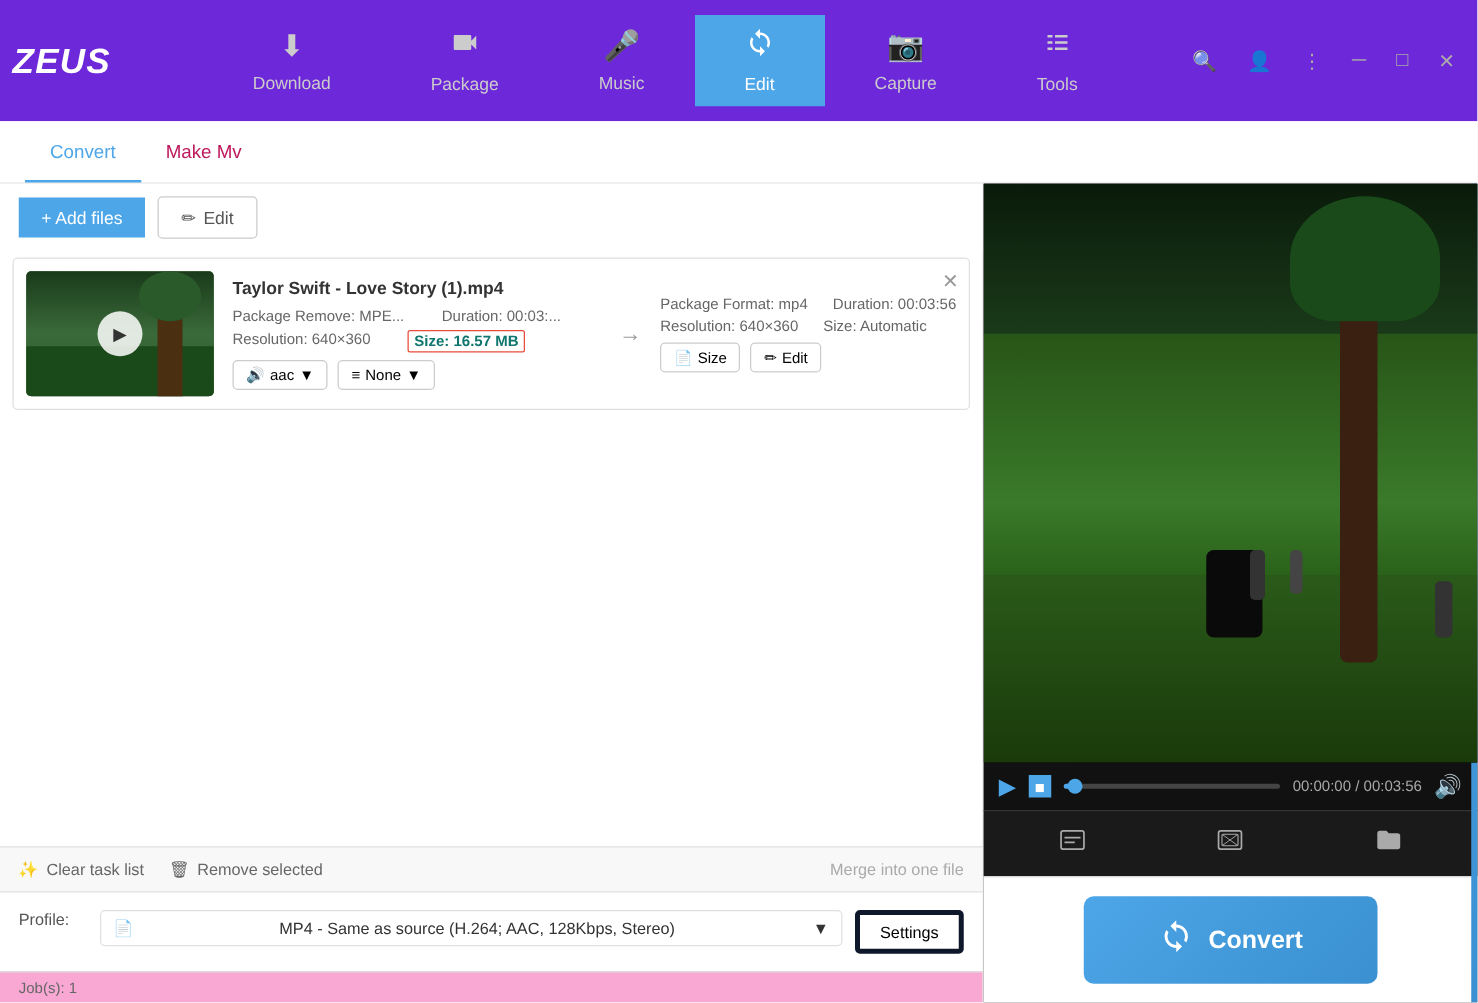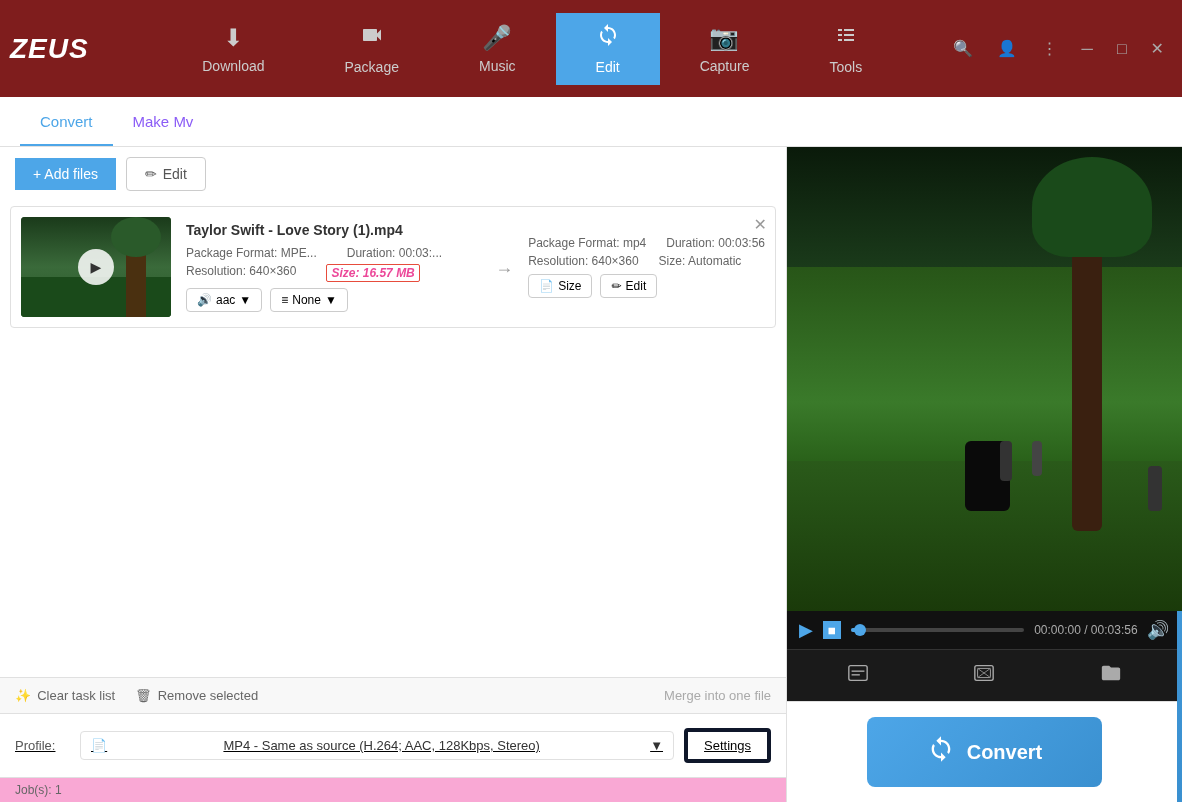--- a/index.html
+++ b/index.html
@@ -1,20 +1,20 @@
 <!DOCTYPE html>
 <html><head>
   <meta charset="utf-8">
   <style>
     * { box-sizing: border-box; margin: 0; padding: 0; }
     body { font-family: 'Segoe UI', Arial, sans-serif; font-size: 13px; background: #f0f0f0; width: 1182px; height: 802px; overflow: hidden; }
 
     
     .top-nav {
-      background: #7f1d1d;
+      background: #6d28d9;
       display: flex;
       align-items: center;
       height: 97px;
       padding: 0 10px;
     }
     .logo {
       color: white;
       font-size: 28px;
       font-weight: 900;
       font-style: italic;
@@ -60,21 +60,21 @@
       display: flex;
       align-items: center;
       height: 50px;
       padding: 0 20px;
       border-bottom: 1px solid #e0e0e0;
     }
     .sub-tab {
       padding: 14px 20px;
       font-size: 15px;
       cursor: pointer;
-      color: #8b5cf6;
+      color: #be185d;
       border-bottom: 2px solid transparent;
       margin-bottom: -1px;
     }
     .sub-tab.active {
       color: #4da6e8;
       border-bottom: 2px solid #4da6e8;
     }
 
     
     .main-content {
@@ -225,26 +225,25 @@
       border: 1px solid #ccc;
       border-radius: 4px;
       padding: 4px 10px;
       font-size: 12px;
       cursor: pointer;
       display: flex;
       align-items: center;
       gap: 4px;
     }
     .size-highlight {
-      color: #ec4899;
+      color: #0f766e;
       font-weight: 600;
       border: 1.5px solid #e74c3c;
       padding: 1px 4px;
       border-radius: 2px;
-      font-style: italic;
     }
 
     
     .bottom-bar {
       display: flex;
       align-items: center;
       padding: 10px 15px;
       background: #f8f8f8;
       border-top: 1px solid #e0e0e0;
       gap: 20px;
@@ -266,24 +265,23 @@
     }
 
     
     .config-area {
       background: white;
       border-top: 1px solid #e0e0e0;
       padding: 8px 15px;
     }
     .config-row {
       display: flex;
-      align-items: center;
+      align-items: flex-start;
       padding: 6px 0;
       gap: 10px;
-      text-decoration: underline;
     }
     .config-label {
       color: #555;
       font-size: 13px;
       min-width: 55px;
     }
     .profile-select {
       flex: 1;
       border: 1px solid #e0e0e0;
       border-radius: 4px;
@@ -538,21 +536,21 @@
             <div style="position:absolute;bottom:0;left:0;right:0;height:40px;background:#1a4a1a;"></div>
             <div style="position:absolute;right:25px;top:5px;width:20px;height:100px;background:#4a3010;border-radius:4px;"></div>
             <div style="position:absolute;right:10px;top:0;width:50px;height:40px;background:#2a5a2a;border-radius:50%;"></div>
           </div>
           <div class="play-btn">▶</div>
         </div>
 
         <div class="file-details">
           <div class="file-name">Taylor Swift - Love Story (1).mp4</div>
           <div class="file-meta-row">
-            <span>Package Format: MPE...</span>
+            <span>Package Remove: MPE...</span>
             <span>Duration: 00:03:...</span>
           </div>
           <div class="file-meta-row">
             <span>Resolution: 640×360</span>
             <span class="size-highlight">Size: 16.57 MB</span>
           </div>
           <div class="file-controls">
             <button class="ctrl-btn">
               <span>🔊</span>
               <span>aac</span>

